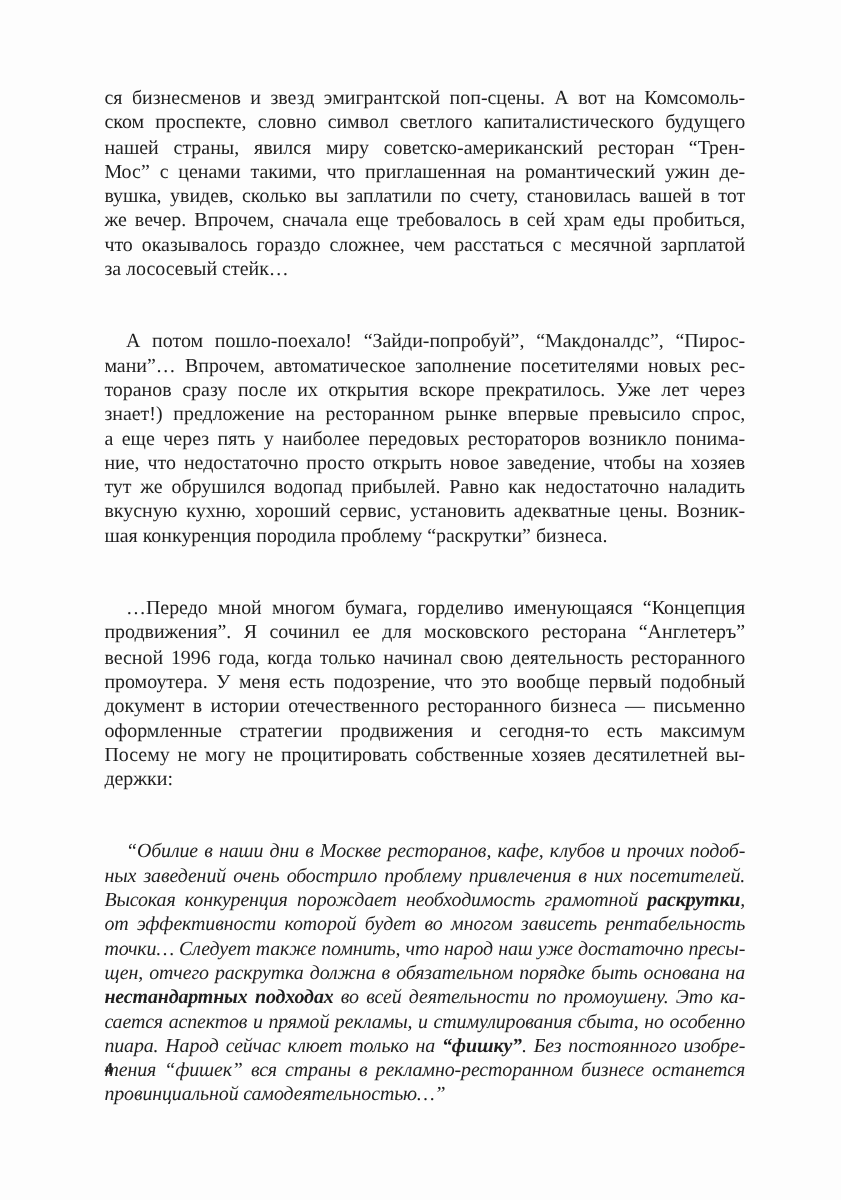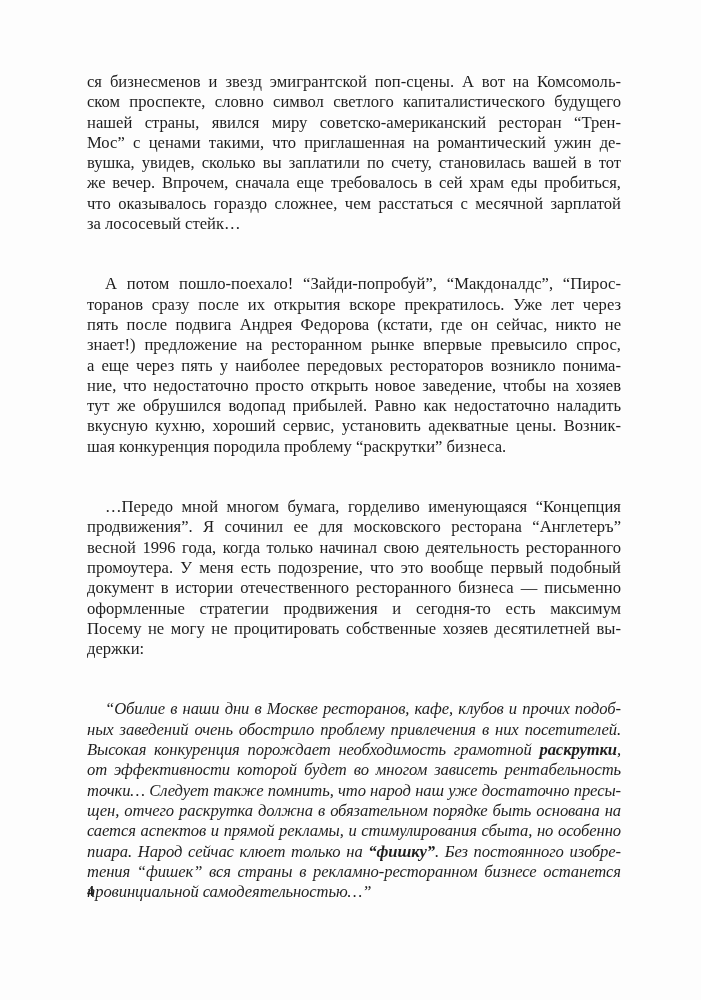--- a/index.html
+++ b/index.html
@@ -50,22 +50,22 @@
           <span class="line">ском проспекте, словно символ светлого капиталистического будущего</span>
           <span class="line">нашей страны, явился миру советско-американский ресторан “Трен-</span>
           <span class="line">Мос” с ценами такими, что приглашенная на романтический ужин де-</span>
           <span class="line">вушка, увидев, сколько вы заплатили по счету, становилась вашей в тот</span>
           <span class="line">же вечер. Впрочем, сначала еще требовалось в сей храм еды пробиться,</span>
           <span class="line">что оказывалось гораздо сложнее, чем расстаться с месячной зарплатой</span>
           <span class="line last">за лососевый стейк…</span>
         </div>
         <div>
           <span class="line indent">А потом пошло-поехало! “Зайди-попробуй”, “Макдоналдс”, “Пирос-</span>
+          <span class="line">мани”… Впрочем, автоматическое заполнение посетителями новых рес-</span>
           <span class="line">торанов сразу после их открытия вскоре прекратилось. Уже лет через</span>
-          <span class="line">пять после подвига Андрея Федорова (кстати, где он сейчас,  никто не</span>
           <span class="line">знает!) предложение на ресторанном рынке впервые превысило спрос,</span>
           <span class="line">а еще через пять у наиболее передовых рестораторов возникло понима-</span>
           <span class="line">ние, что недостаточно просто открыть новое заведение, чтобы на хозяев</span>
           <span class="line">тут же обрушился водопад прибылей. Равно как недостаточно наладить</span>
           <span class="line">вкусную кухню, хороший сервис, установить адекватные цены. Возник-</span>
           <span class="line last">шая конкуренция породила проблему “раскрутки” бизнеса.</span>
         </div>
         <div>
           <span class="line indent">…Передо мной многом бумага, горделиво именующаяся “Концепция</span>
           <span class="line">продвижения”. Я сочинил ее для московского ресторана “Англетеръ”</span>
@@ -77,20 +77,21 @@
           <span class="line last">держки:</span>
         </div>
       </div>
     <div id="quote" class="quote">
         <span class="line indent"><span>“Обилие в наши дни в Москве ресторанов, кафе, клубов и прочих подоб-</span></span>
         <span class="line"><span>ных заведений очень обострило проблему привлечения в них посетителей.</span></span>
         <span class="line"><span>Высокая конкуренция порождает необходимость грамотной </span><b>раскрутки</b><span>,</span></span>
         <span class="line"><span>от эффективности которой будет во многом зависеть рентабельность</span></span>
         <span class="line"><span>точки… Следует также помнить, что народ наш уже достаточно пресы-</span></span>
         <span class="line"><span>щен, отчего раскрутка должна в обязательном порядке быть основана на</span></span>
+        <span class="line"><b>нестандартных подходах</b><span> во всей деятельности по промоушену. Это ка-</span></span>
         <span class="line"><span>сается аспектов и прямой рекламы, и стимулирования сбыта, но особенно</span></span>
         <span class="line"><span>пиара. Народ сейчас клюет только на </span><b>“фишку”</b><span>. Без постоянного изобре-</span></span>
         <span class="line"><span>тения “фишек” вся страны в рекламно-ресторанном бизнесе останется</span></span>
         <span class="line last"><span>провинциальной самодеятельностью…”</span></span>
       </div>
   </div>
   <div class="page-number">4</div>
 </div>
 
 </body></html>

